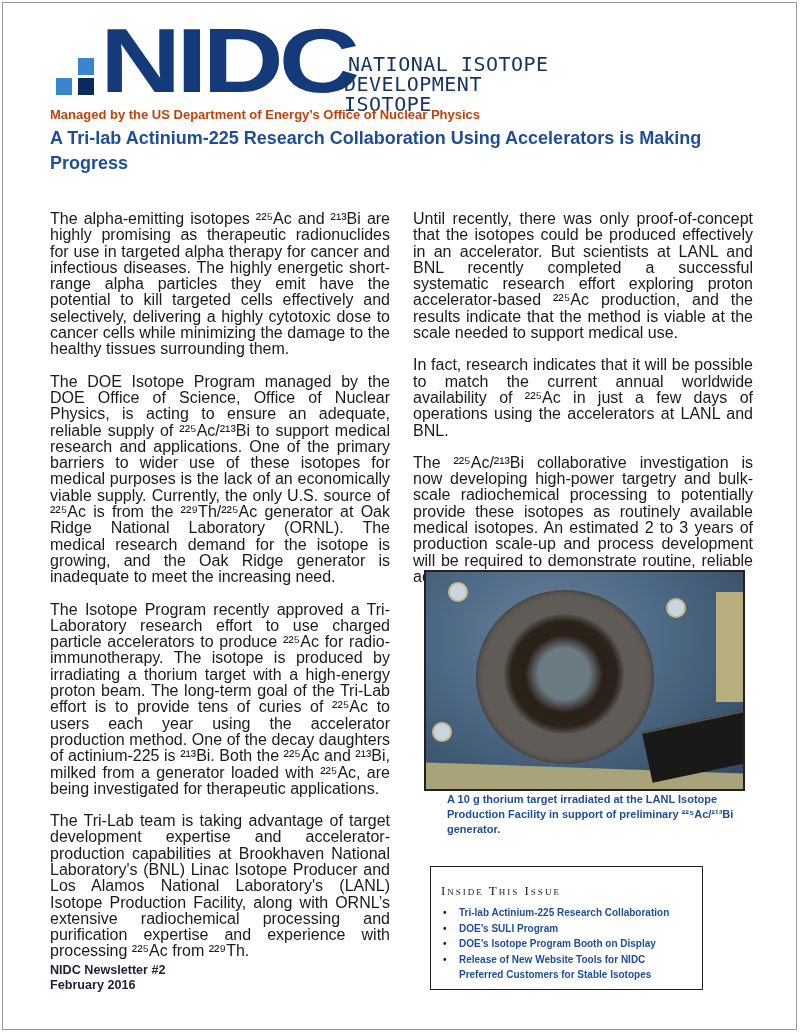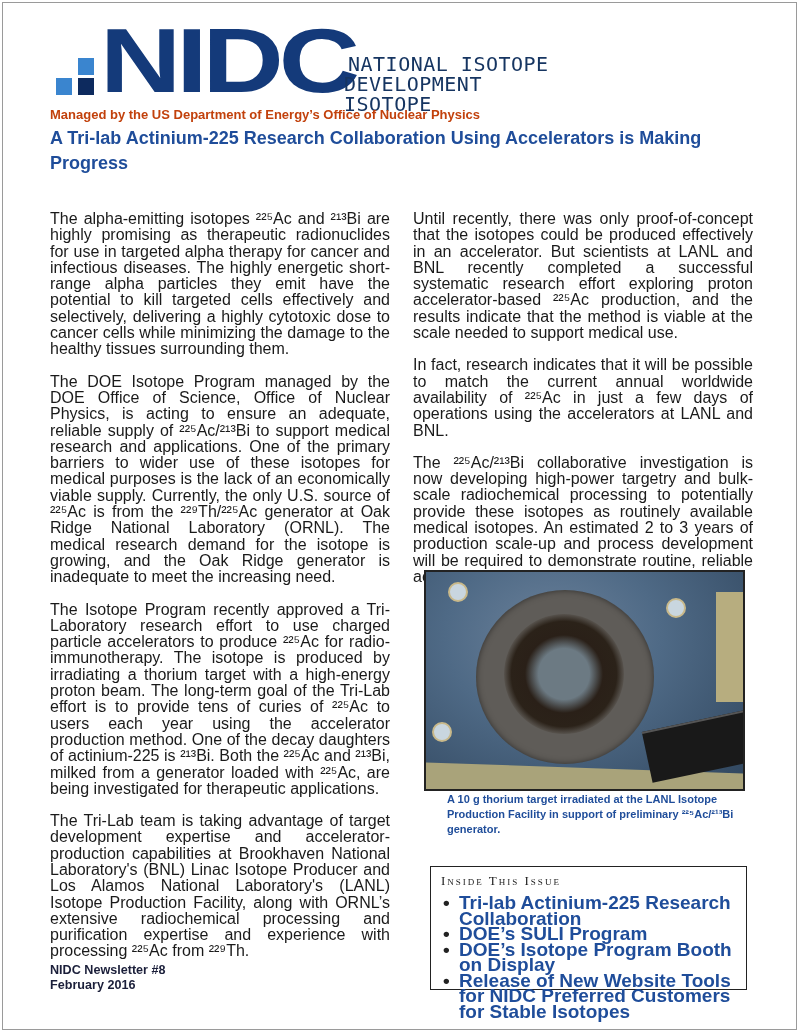--- a/index.html
+++ b/index.html
@@ -39,26 +39,26 @@
   .photo .bolt { position: absolute; width: 16px; height: 16px; border-radius: 50%; background: #c9d6df;
      border: 2px solid #c9b98a; }
   .photo .clamp { position: absolute; left: 220px; top: 148px; width: 110px; height: 50px; background: #191919;
      transform: rotate(-12deg); border-top: 2px solid #555; }
   .photo .floor { position: absolute; left: -10px; top: 196px; width: 340px; height: 30px; background: #a9a37a;
      transform: rotate(2deg); }
   .photo .wall { position: absolute; left: 290px; top: 20px; width: 40px; height: 110px; background: #b7ad7f; }
   .caption { position: absolute; left: 447px; top: 792px; width: 300px; font-size: 11px; line-height: 15px;
              font-weight: 700; color: #1f4d9a; }
   
-  .issue-box { position: absolute; left: 430px; top: 866px; width: 317px; height: 124px; border: 1.5px solid #222;
-               box-sizing: border-box; padding: 6px 10px 0 10px; }
+  .issue-box { position: absolute; left: 430px; top: 866px; width: 273px; height: 124px; border: 1.5px solid #222;
+               box-sizing: border-box; padding: 16px 10px 0 10px; }
   .issue-title { font-family: "Liberation Serif", serif; font-size: 13px; letter-spacing: 2px; color: #222;
                  font-variant: small-caps; font-weight: 400; margin-bottom: 6px; }
   .issue-list { margin: 0; padding: 0 0 0 18px; list-style: none; }
-  .issue-list li { position: relative; font-size: 19px; font-weight: 700; color: #1f4d9a; line-height: 15.5px; margin: 0; }
+  .issue-list li { position: relative; font-size: 10px; font-weight: 700; color: #1f4d9a; line-height: 15.5px; margin: 0; }
   .issue-list li::before { content: "\2022"; position: absolute; left: -16px; color: #222; }
   .footer { position: absolute; left: 50px; top: 963px; font-size: 12.6px; font-weight: 700; color: #1b1f3a; line-height: 15px; }
 </style>
 </head>
 <body>
 
 <div class="page-frame"></div>
 
 <div class="logo">
   <div class="sq sq1"></div>
@@ -106,15 +106,15 @@
   <div class="issue-title">Inside This Issue</div>
   <ul class="issue-list">
     <li>Tri-lab Actinium-225 Research Collaboration</li>
     <li>DOE’s SULI Program</li>
     <li>DOE’s Isotope Program Booth on Display</li>
     <li>Release of New Website Tools for NIDC Preferred Customers for Stable Isotopes</li>
   </ul>
 </div>
 
 <div class="footer">
-  <div>NIDC Newsletter #8</div>
+  <div>NIDC Newsletter #2</div>
   <div>February 2016</div>
 </div>
 
 </body></html>

